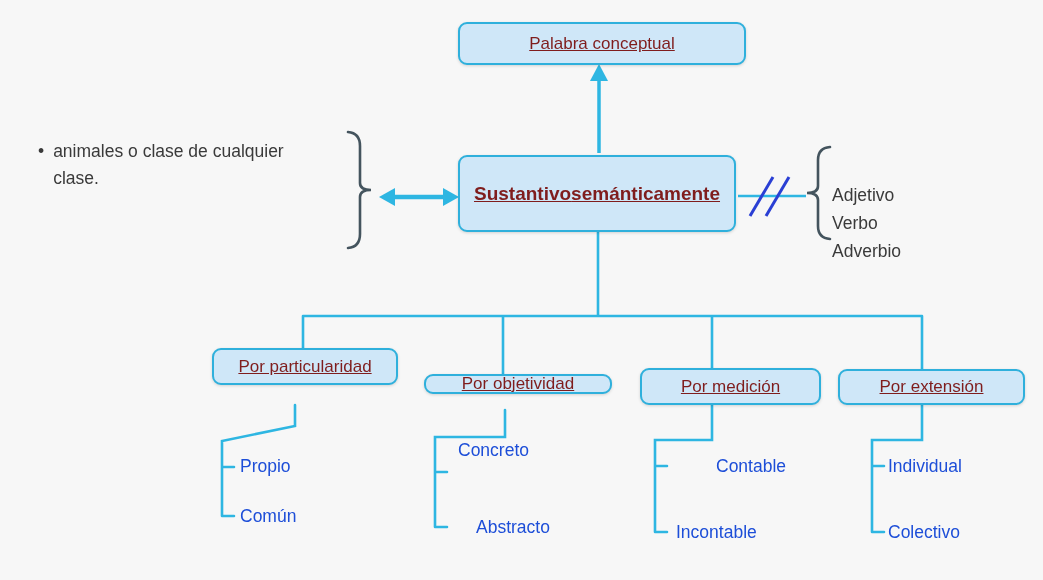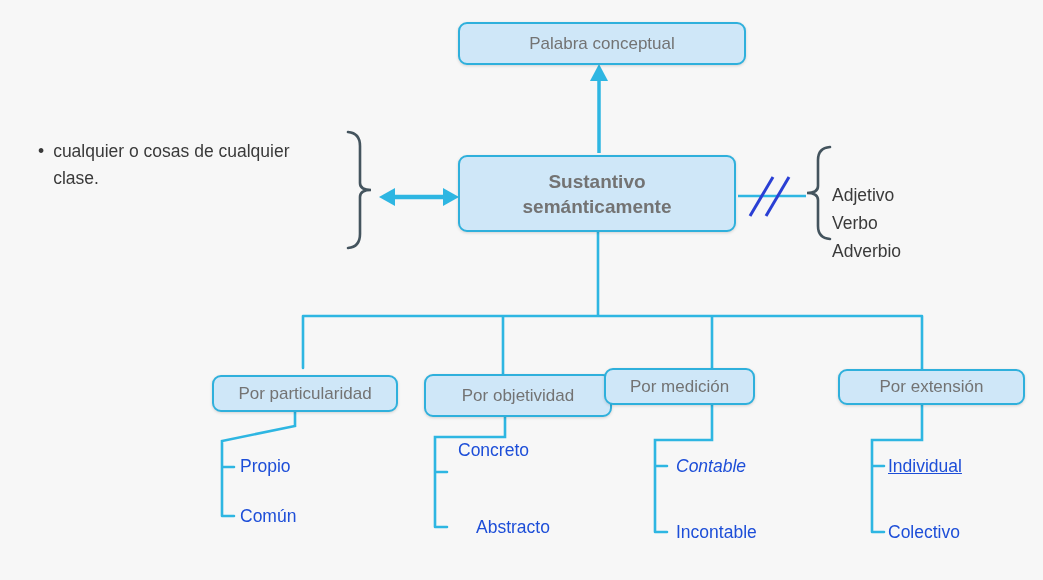--- a/index.html
+++ b/index.html
@@ -29,31 +29,32 @@
   .node {
     position: absolute;
     display: flex;
     align-items: center;
     justify-content: center;
     background: #cfe7f8;
     border: 2.5px solid #2fb0dc;
     border-radius: 9px;
     box-shadow: 0 1px 3px rgba(0,0,0,0.15);
     font-size: 17px;
-    color: #737373;
+    color: #7f1d1d;
     box-sizing: border-box;
     text-align: center;
+    text-decoration: underline;
   }
   .node.top-box    { left: 458px; top: 22px;  width: 288px; height: 43px; }
   .node.center-box { left: 458px; top: 155px; width: 278px; height: 77px;
                      font-weight: bold; font-size: 19px; line-height: 25px;
-                     flex-direction: column; }
-  .node.cat1 { left: 212px; top: 375px; width: 186px; height: 37px; }
-  .node.cat2 { left: 424px; top: 374px; width: 188px; height: 43px; }
-  .node.cat3 { left: 604px; top: 368px; width: 151px; height: 37px; }
+                     flex-direction: row; }
+  .node.cat1 { left: 212px; top: 348px; width: 186px; height: 37px; }
+  .node.cat2 { left: 424px; top: 374px; width: 188px; height: 20px; }
+  .node.cat3 { left: 640px; top: 368px; width: 181px; height: 37px; }
   .node.cat4 { left: 838px; top: 369px; width: 187px; height: 36px; }
 
   .left-note {
     position: absolute;
     left: 38px;
     top: 138px;
     width: 315px;
     display: flex;
     font-size: 17.5px;
     line-height: 27px;
@@ -75,23 +76,23 @@
     position: absolute;
     font-size: 17.5px;
     line-height: 20px;
     color: #1d4ed8;
     white-space: nowrap;
   }
   .item.propio     { left: 240px; top: 456px; }
   .item.comun      { left: 240px; top: 506px; }
   .item.concreto   { left: 458px; top: 440px; }
   .item.abstracto  { left: 458px; top: 517px; margin-left: 18px; }
-  .item.contable   { left: 676px; top: 456px; font-style: italic; }
+  .item.contable   { left: 716px; top: 456px; }
   .item.incontable { left: 676px; top: 522px; }
-  .item.individual { left: 888px; top: 456px; text-decoration: underline; }
+  .item.individual { left: 888px; top: 456px; }
   .item.colectivo  { left: 888px; top: 522px; }
 </style>
 </head>
 <body>
 
 <div class="canvas">
 
   <svg class="layer" viewBox="0 0 1043 580">
 
     <g>
@@ -129,21 +130,21 @@
   </div>
 
   <div class="node center-box">
     <span>Sustantivo</span>
     <span>semánticamente</span>
   </div>
 
   <div class="left-note">
     <span class="bullet">•</span>
     <div>
-      <div>cualquier o cosas de cualquier</div>
+      <div>animales o clase de cualquier</div>
       <div>clase.</div>
     </div>
   </div>
 
   <div class="right-list">
     <div>Adjetivo</div>
     <div>Verbo</div>
     <div>Adverbio</div>
   </div>
 

